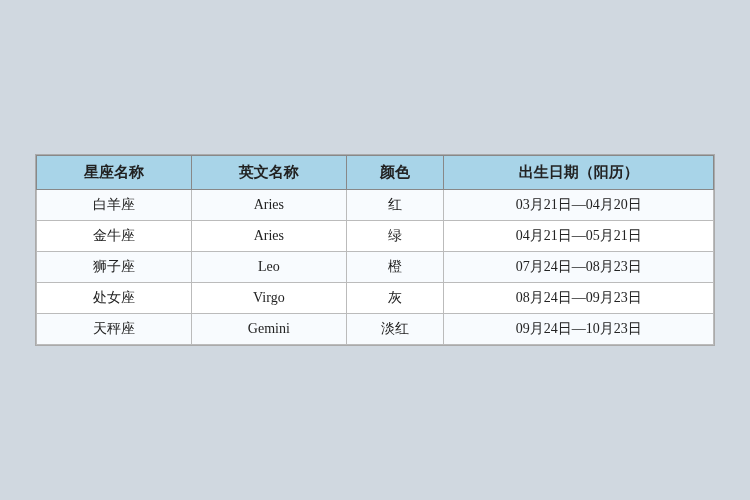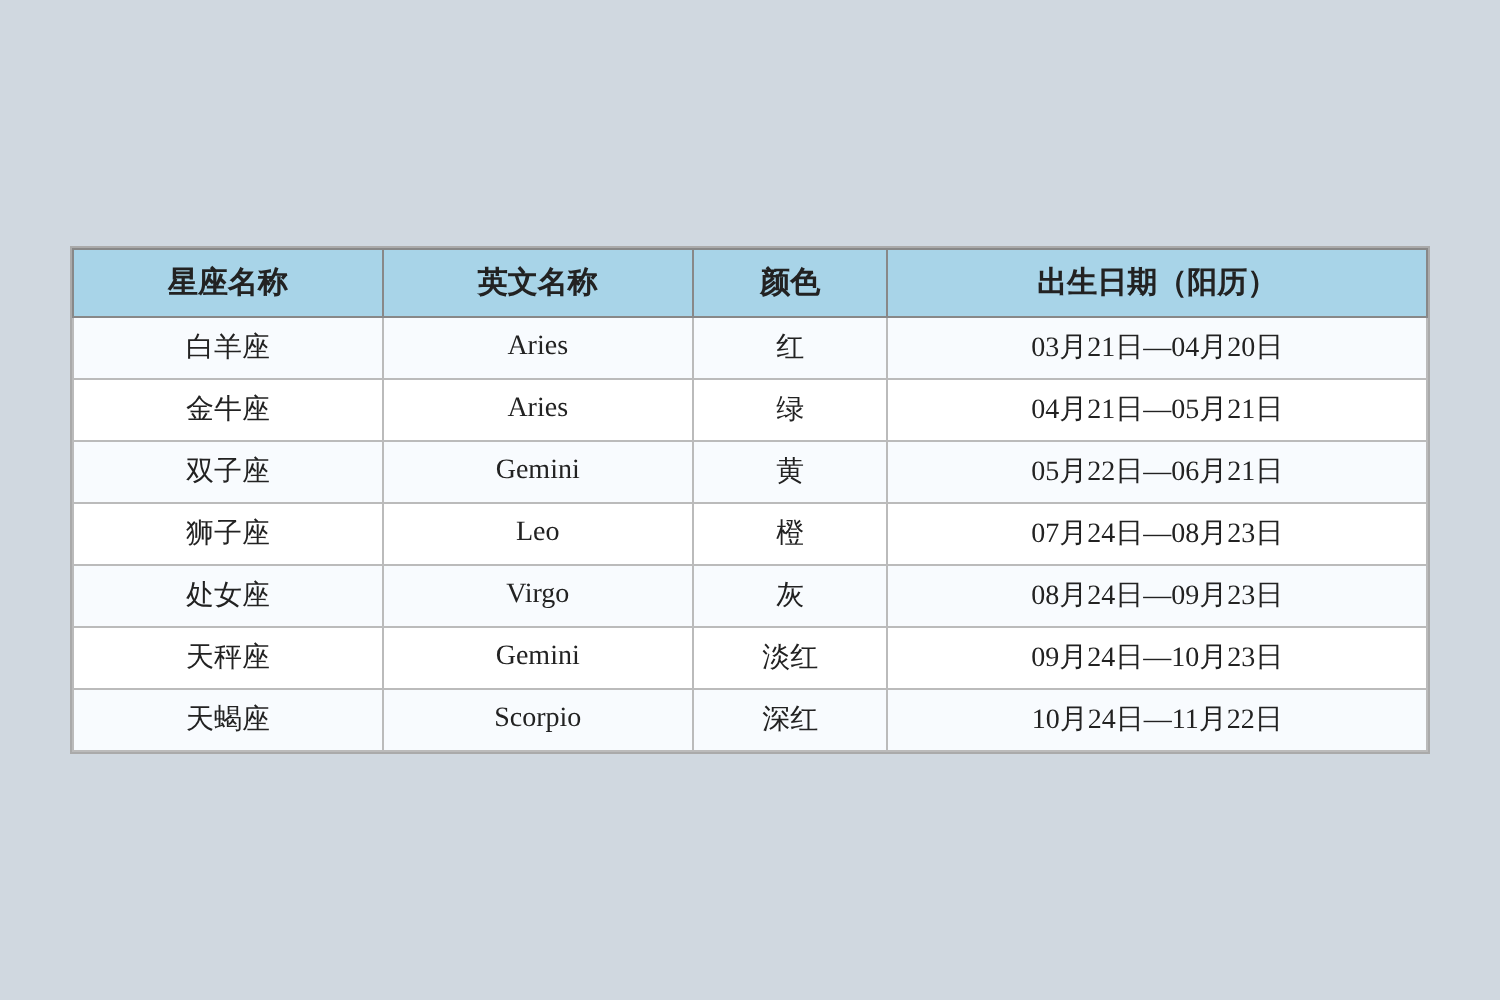--- a/index.html
+++ b/index.html
@@ -65,44 +65,32 @@
           <td>红</td>
           <td>03月21日—04月20日</td>
         </tr>
         <tr>
           <td>金牛座</td>
           <td>Aries</td>
           <td>绿</td>
           <td>04月21日—05月21日</td>
         </tr>
         <tr>
-          <td>双子座</td>
-          <td>Gemini</td>
-          <td>黄</td>
-          <td>05月22日—06月21日</td>
-        </tr>
-        <tr>
           <td>狮子座</td>
           <td>Leo</td>
           <td>橙</td>
           <td>07月24日—08月23日</td>
         </tr>
         <tr>
           <td>处女座</td>
           <td>Virgo</td>
           <td>灰</td>
           <td>08月24日—09月23日</td>
         </tr>
         <tr>
           <td>天秤座</td>
           <td>Gemini</td>
           <td>淡红</td>
           <td>09月24日—10月23日</td>
         </tr>
-        <tr>
-          <td>天蝎座</td>
-          <td>Scorpio</td>
-          <td>深红</td>
-          <td>10月24日—11月22日</td>
-        </tr>
       </tbody>
   </table>
 </div>
 
 </body></html>

